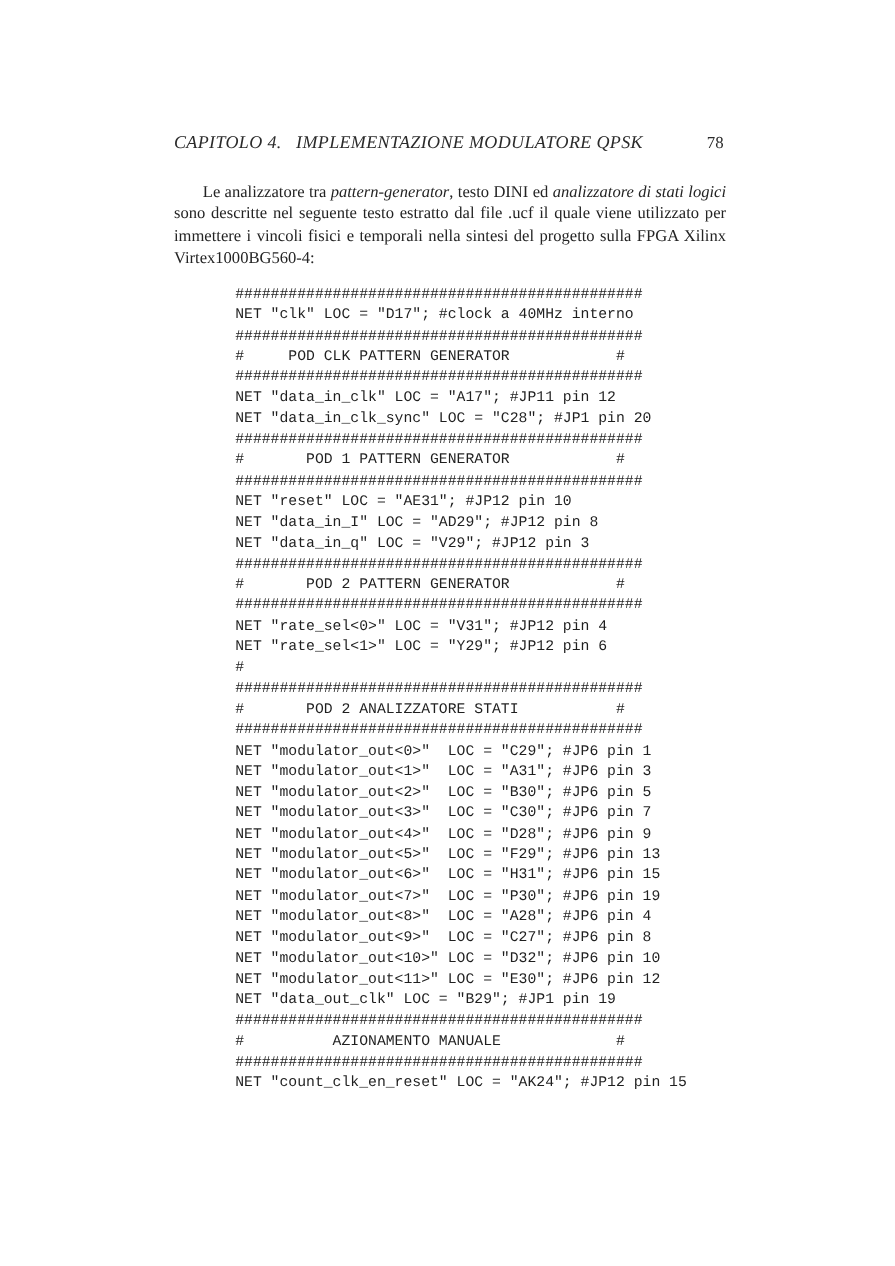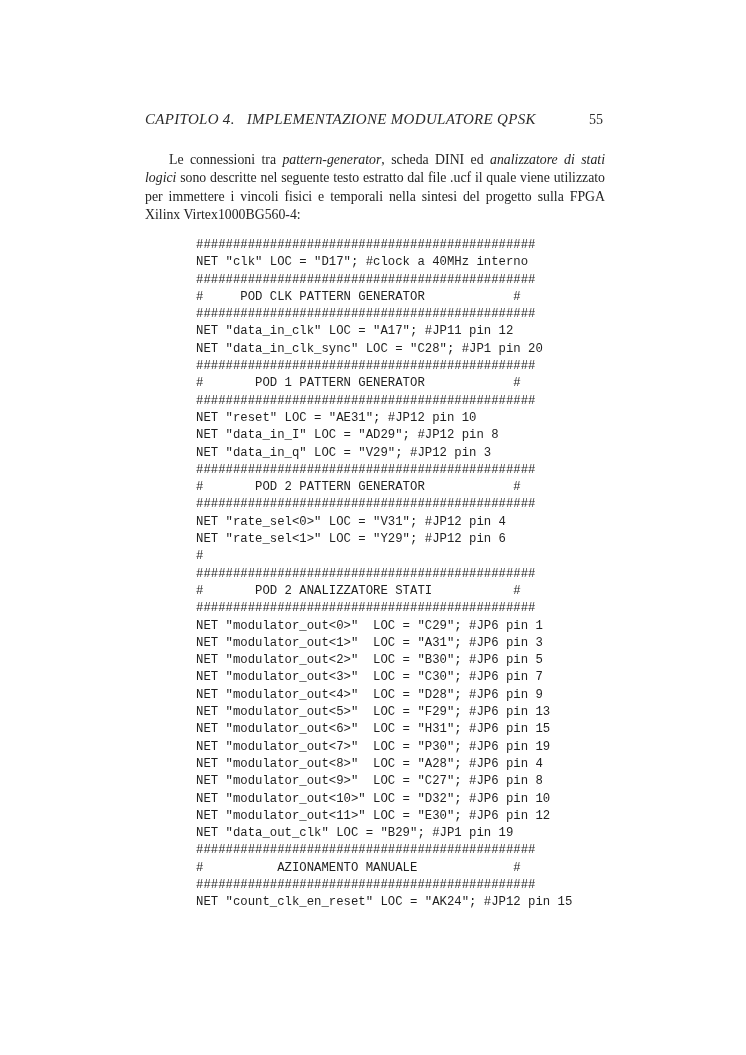--- a/index.html
+++ b/index.html
@@ -68,24 +68,24 @@
 </style>
 </head>
 <body>
 
 <div class="page">
 
   <div class="running-header">
     <div class="header-left">
       <span>CAPITOLO 4.</span><span class="chapter-title">IMPLEMENTAZIONE MODULATORE QPSK</span>
     </div>
-    <span class="page-number">55</span>
+    <span class="page-number">78</span>
   </div>
 
-  <p class="body-paragraph"><span>Le connessioni tra </span><em>pattern-generator</em><span>, scheda DINI ed </span><em>analizzatore di stati logici</em><span> sono descritte nel seguente testo estratto dal file .ucf il quale viene utilizzato per immettere i vincoli fisici e temporali nella sintesi del progetto sulla FPGA Xilinx Virtex1000BG560-4:</span></p>
+  <p class="body-paragraph"><span>Le analizzatore tra </span><em>pattern-generator</em><span>, testo DINI ed </span><em>analizzatore di stati logici</em><span> sono descritte nel seguente testo estratto dal file .ucf il quale viene utilizzato per immettere i vincoli fisici e temporali nella sintesi del progetto sulla FPGA Xilinx Virtex1000BG560-4:</span></p>
 
   <pre class="code-block">##############################################
 NET "clk" LOC = "D17"; #clock a 40MHz interno
 ##############################################
 #     POD CLK PATTERN GENERATOR            #
 ##############################################
 NET "data_in_clk" LOC = "A17"; #JP11 pin 12
 NET "data_in_clk_sync" LOC = "C28"; #JP1 pin 20
 ##############################################
 #       POD 1 PATTERN GENERATOR            #

